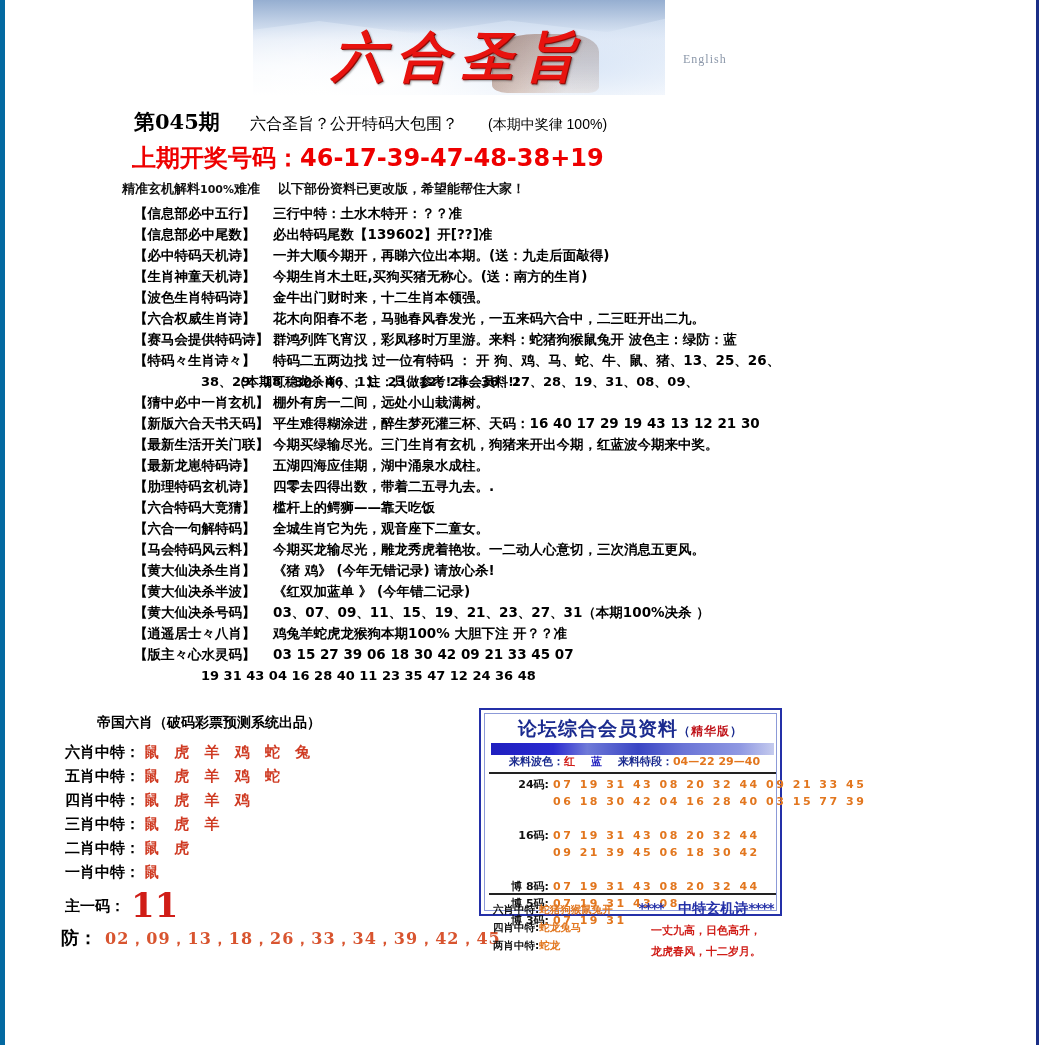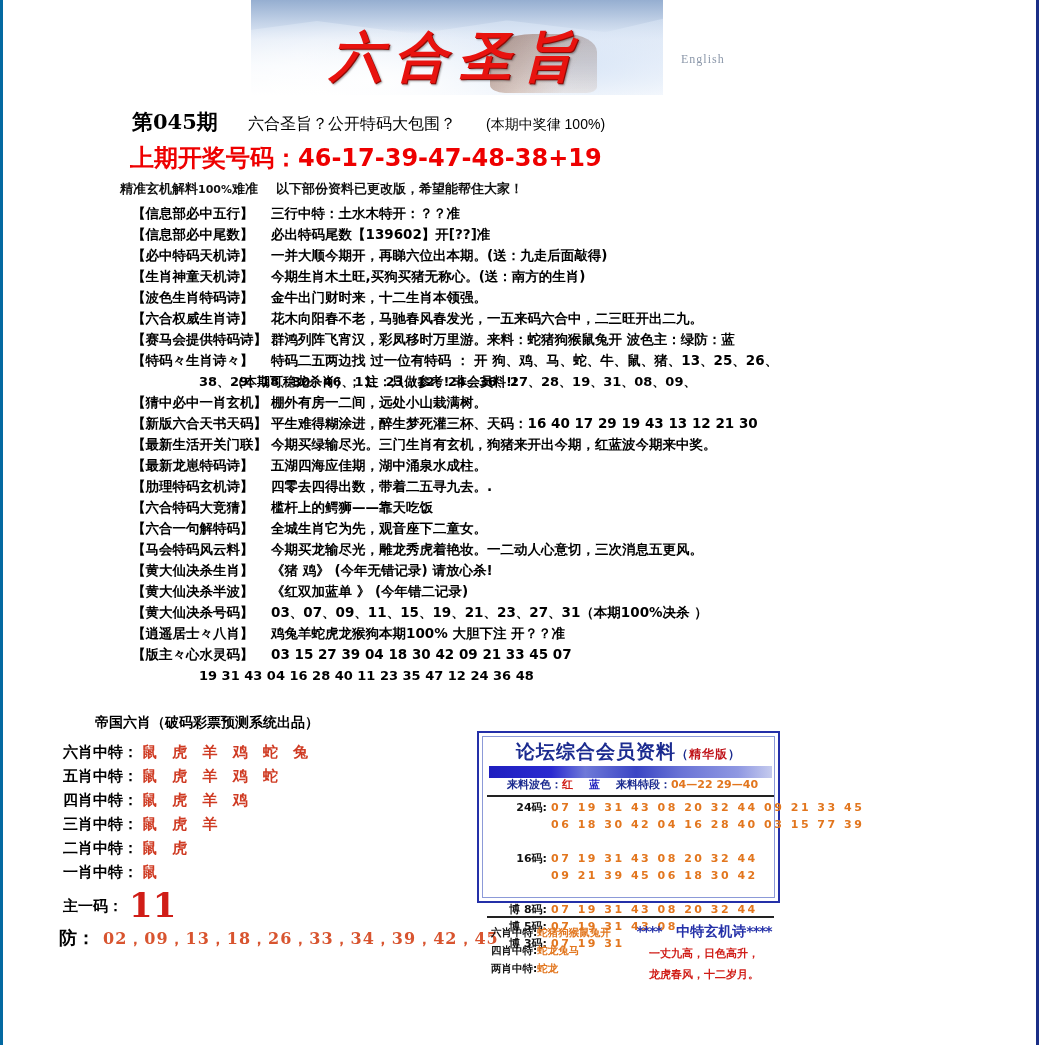--- a/index.html
+++ b/index.html
@@ -6,21 +6,21 @@
   body{
     width:1039px;height:1045px;
     background:#ffffff;
     font-family:"DejaVu Sans","Liberation Sans",sans-serif;
     position:relative;
     overflow:hidden;
   }
   .page{
     position:relative;width:1039px;height:1045px;
     box-sizing:border-box;
-    border-left:3px solid #0369a1;
+    border-left:5px solid #0369a1;
     border-right:3px solid #1b2f86;
   }
   
   .banner{
     position:relative;width:1039px;height:100px;overflow:hidden;
   }
   .banner-img{
     position:absolute;left:248px;top:0;width:412px;height:95px;
     background:
       radial-gradient(ellipse at 30% 85%, rgba(255,255,255,.95) 0%, rgba(255,255,255,0) 55%),
@@ -136,22 +136,22 @@
     font-family:"DejaVu Sans","Liberation Sans",sans-serif;
     font-size:18px;font-weight:bold;color:#000;
   }
   .fang-nums{
     color:#d8542f;font-size:16px;margin-left:8px;
     font-family:"DejaVu Serif","Liberation Serif",serif;
     letter-spacing:1px;
   }
   
   .card{
-    position:absolute;left:474px;top:708px;width:303px;height:172px;
-    background:#ffffff;border:2px solid #2430a8;box-sizing:border-box;margin-top:23px;
+    position:absolute;left:474px;top:708px;width:303px;height:208px;
+    background:#ffffff;border:2px solid #2430a8;box-sizing:border-box;
   }
   .card-inner{position:absolute;left:3px;top:3px;right:3px;bottom:3px;border:1px solid #8c9ad8;}
   .card-title{
     position:absolute;left:0;right:0;top:6px;text-align:center;white-space:nowrap;
     font-family:"DejaVu Serif","Liberation Serif",serif;
     font-size:19px;font-weight:bold;color:#1b2b8f;letter-spacing:1px;
   }
   .card-title .hua{color:#c0141a;font-size:12px;}
   .card-title .paren{color:#1b2b8f;font-size:12px;}
   .grad-bar{
@@ -298,21 +298,21 @@
     <div class="row">
       <span class="lbl">【黄大仙决杀号码】</span>
       <span class="val">03、07、09、11、15、19、21、23、27、31（本期100%决杀 ）</span>
     </div>
     <div class="row">
       <span class="lbl">【逍遥居士々八肖】</span>
       <span class="val">鸡兔羊蛇虎龙猴狗本期100% 大胆下注       开？？准</span>
     </div>
     <div class="row">
       <span class="lbl">【版主々心水灵码】</span>
-      <span class="val">03  15  27  39 04  18  30  42  09  21  33  45 07</span>
+      <span class="val">03  15  27  39 06  18  30  42  09  21  33  45 07</span>
     </div>
 
     <div class="cont">
       <span class="c1">19 31  43 04  16  28  40  11  23 35  47  12  24  36  48</span>
     </div>
   </div>
 
   <div class="dg-title">帝国六肖（破码彩票预测系统出品）</div>
 
   <div class="dg-list">

